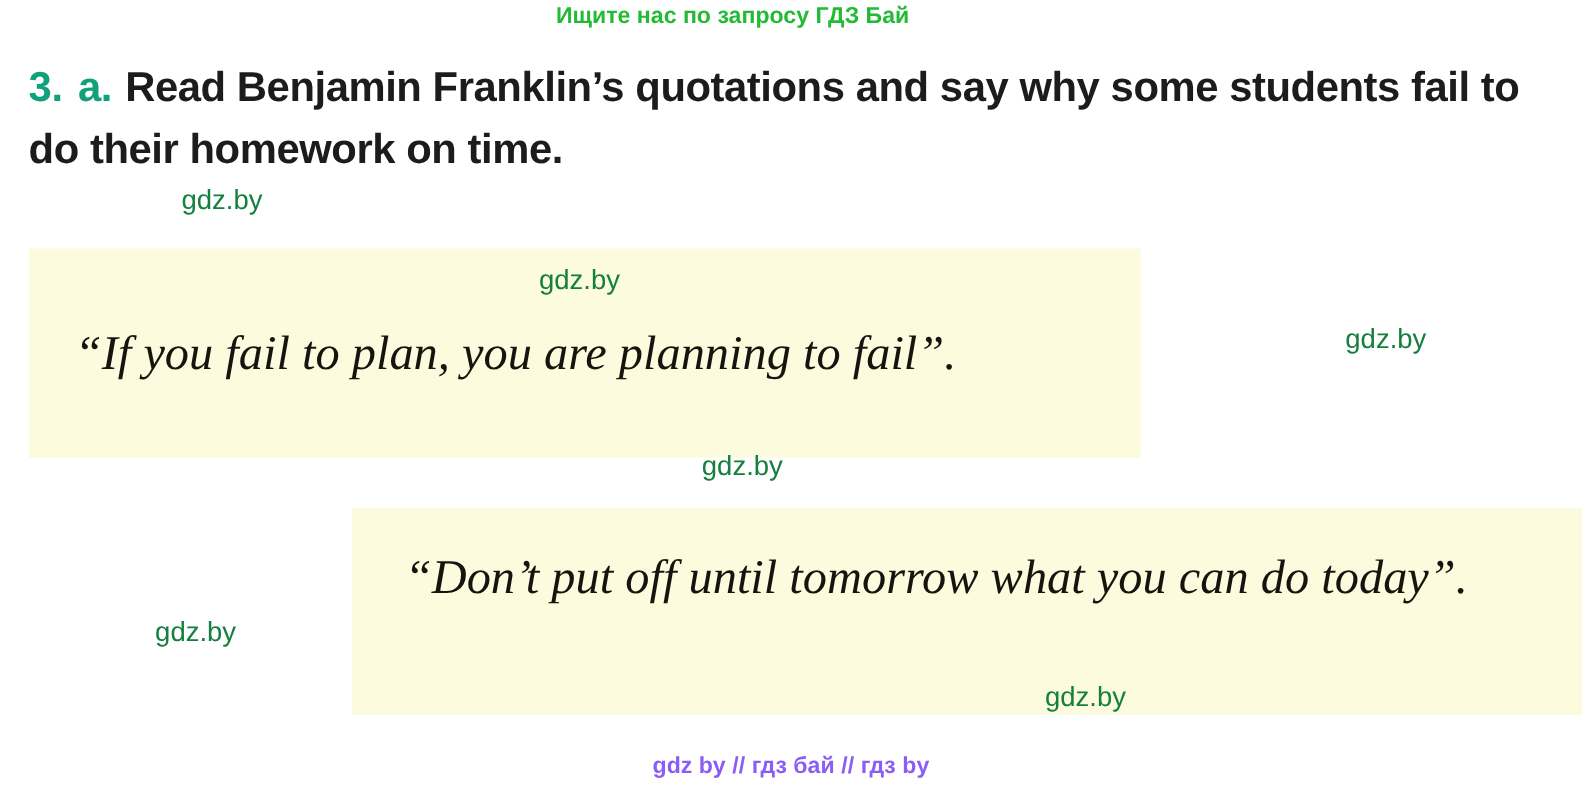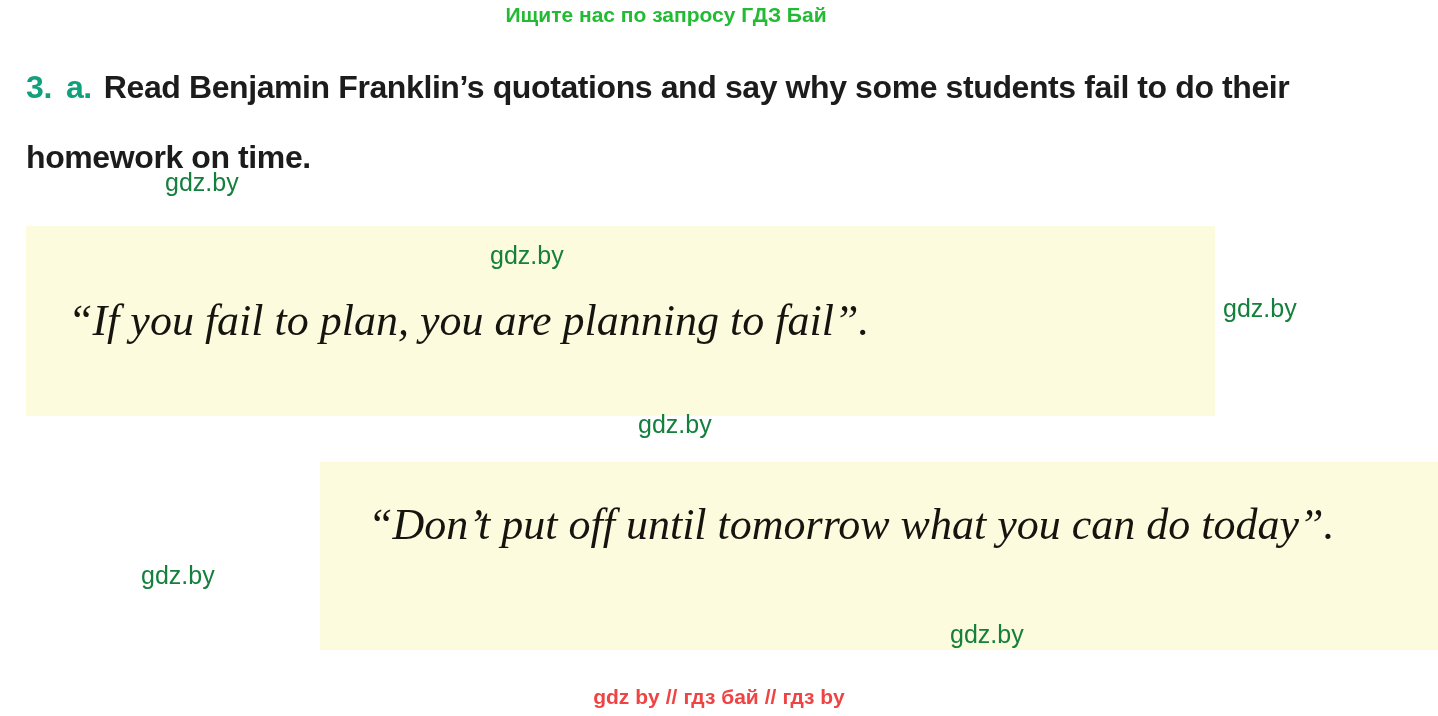--- a/index.html
+++ b/index.html
@@ -33,22 +33,22 @@
   }
 
   
   .task-heading {
     position: absolute;
     left: 26px;
     top: 52px;
     width: 1380px;
     font-family: "Liberation Sans", sans-serif;
     font-weight: 700;
-    font-size: 32px;
-    line-height: 70px;
+    font-size: 38px;
+    line-height: 56px;
     letter-spacing: -0.4px;
     color: #1c1c1c;
   }
   .task-num {
     color: #11a07c;
     font-weight: 700;
   }
   .task-letter {
     color: #11a07c;
     font-weight: 700;
@@ -57,21 +57,21 @@
   }
 
   
   .quote-box {
     position: absolute;
     background: #fcfbdd;
   }
   #quote-box-1 {
     left: 26px;
     top: 226px;
-    width: 1189px;
+    width: 1011px;
     height: 190px;
   }
   #quote-box-2 {
     left: 320px;
     top: 462px;
     width: 1191px;
     height: 188px;
   }
   .quote-text {
     position: absolute;
@@ -109,21 +109,21 @@
   .wm-5 { left: 141px; top: 563px; }
   .wm-6 { left: 950px; top: 622px; }
 
   
   .site-footer {
     position: absolute;
     left: 0;
     top: 685px;
     width: 1438px;
     text-align: center;
-    color: #ef4444;
+    color: #8b5cf6;
     font-family: "Liberation Sans", sans-serif;
     font-size: 21px;
     font-weight: 700;
     white-space: nowrap;
   }
   .footer-sep { margin: 0 6px; }
 </style>
 </head>
 <body>
 

